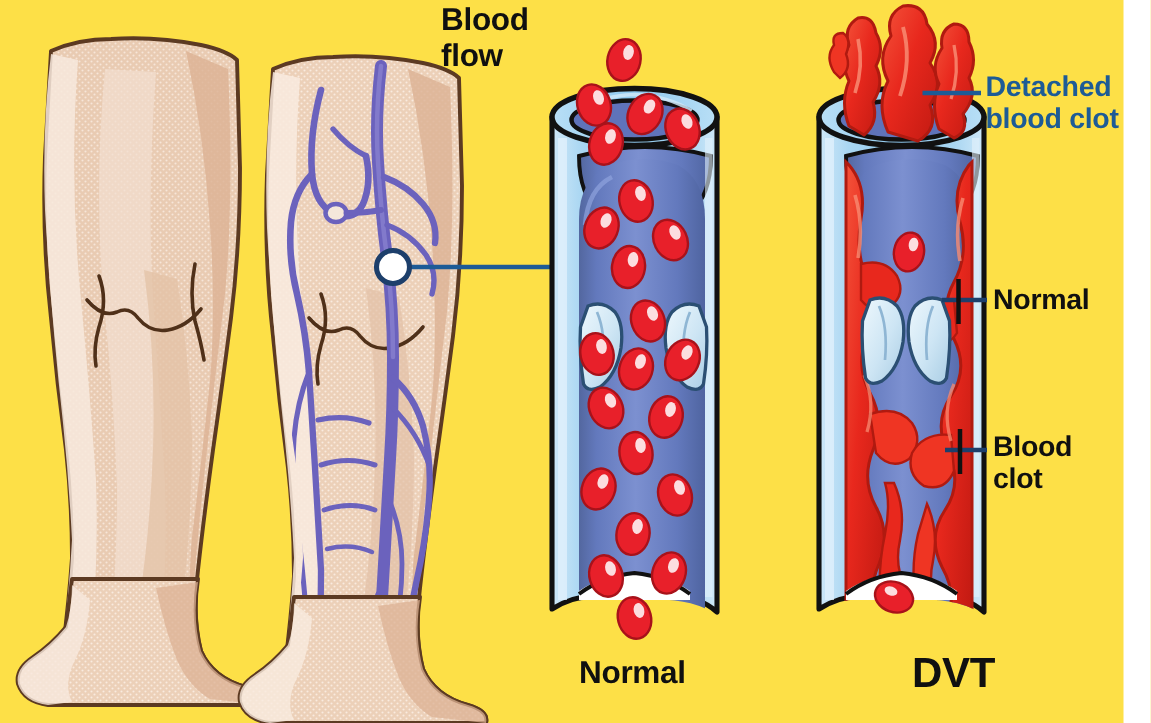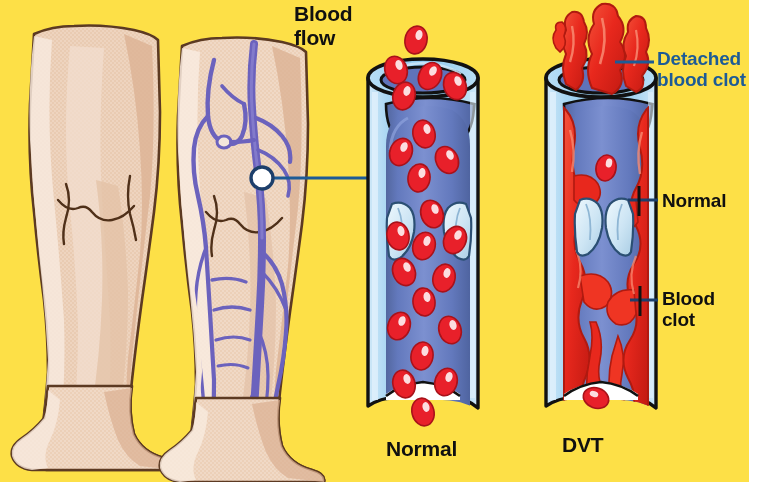--- a/index.html
+++ b/index.html
@@ -55,23 +55,23 @@
     font-size: 19px;
     color: #101010;
   }
   #label-normal {
     left: 386px;
     top: 437px;
     font-size: 21px;
     color: #101010;
   }
   #label-dvt {
-    left: 562px;
+    left: 608px;
     top: 433px;
-    font-size: 21px;
+    font-size: 28px;
     color: #101010;
   }
 </style>
 </head>
 <body>
 
 <div id="figure">
 
   <svg class="art" viewBox="0 0 767 482">
     <defs>

